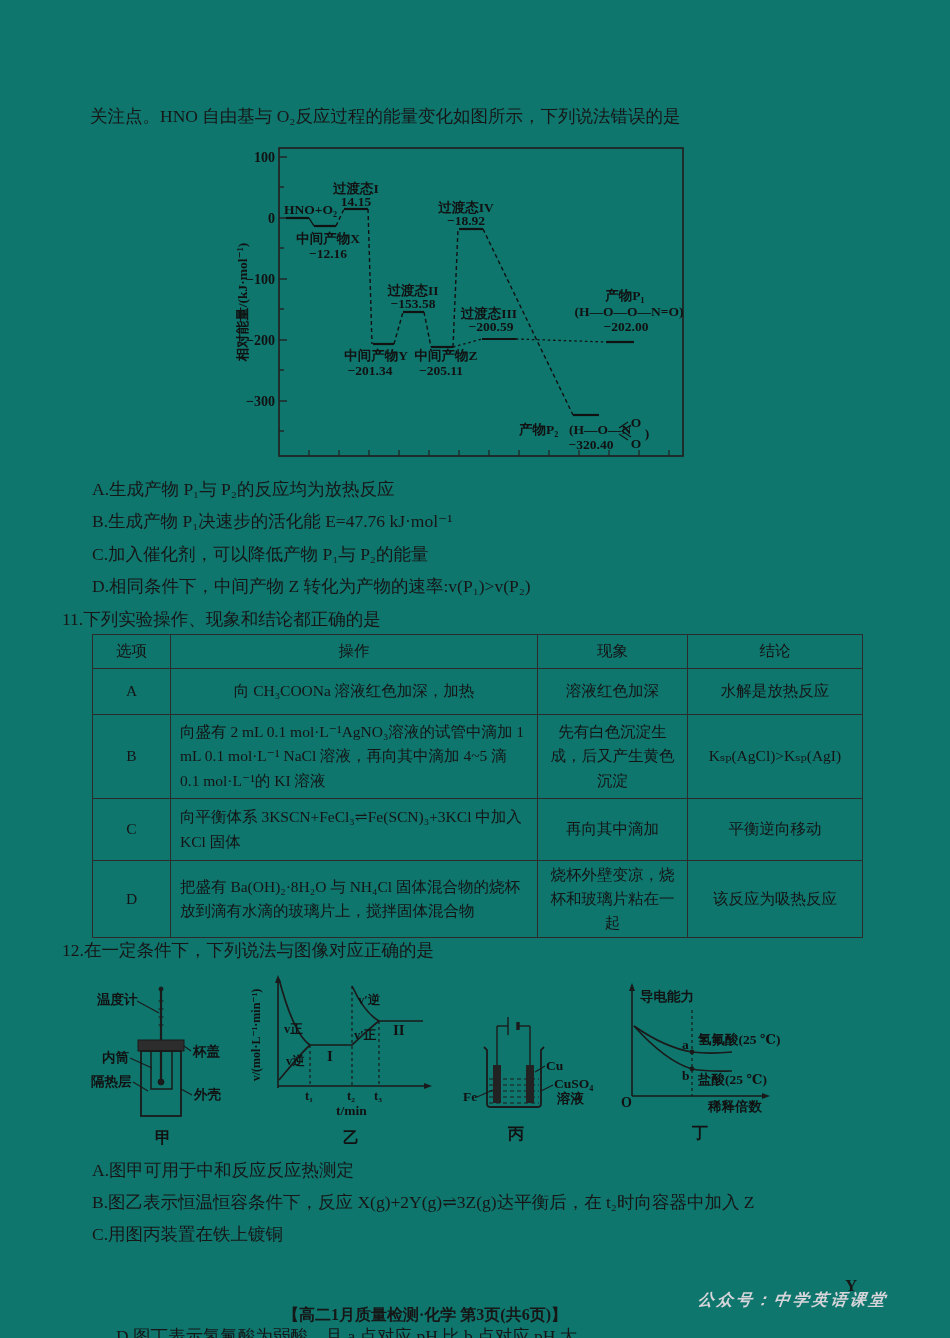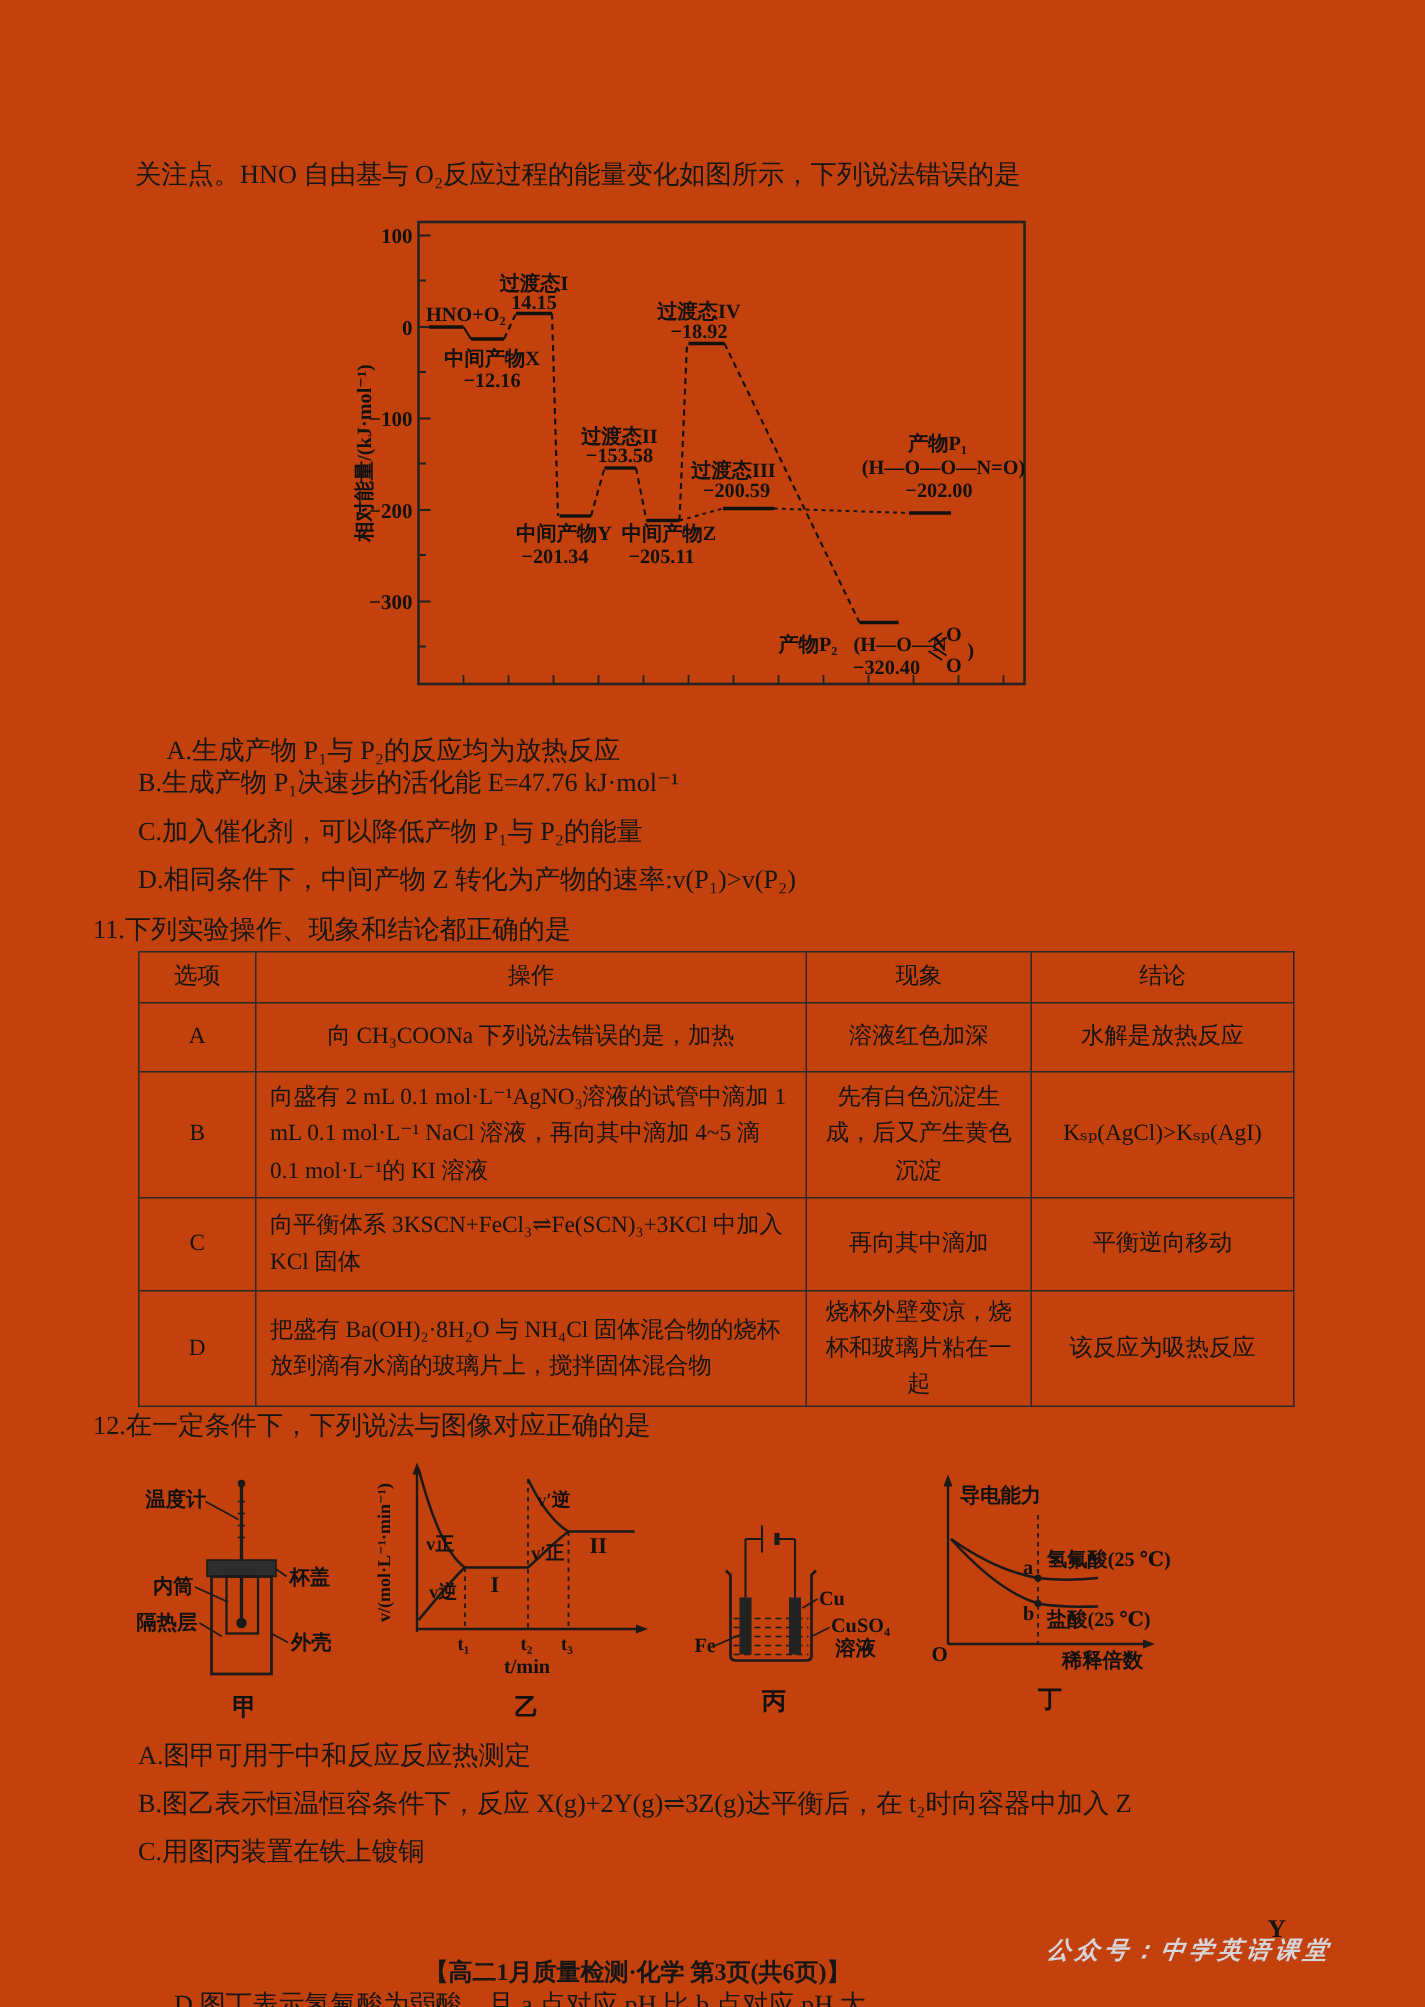--- a/index.html
+++ b/index.html
@@ -1,16 +1,16 @@
 <!DOCTYPE html>
 <html><head>
 <meta charset="utf-8">
 <style>
   html,body{margin:0;padding:0;background:#e9e9e9;}
-  .page{position:relative;width:950px;height:1338px;background:#c2410c;
+  .page{position:relative;width:950px;height:1338px;background:#0f766e;
         font-family:"Liberation Serif","DejaVu Serif",serif;color:#161616;overflow:hidden;}
   .abs{position:absolute;}
   .t{position:absolute;font-size:17.5px;white-space:nowrap;}
   .qtitle{font-size:17.5px;}
   table.q11{position:absolute;border-collapse:collapse;table-layout:fixed;width:770px;
         font-size:15.5px;color:#141414;}
   table.q11 td{border:1.6px solid #2b2b2b;text-align:center;vertical-align:middle;
         padding:2px 9px;line-height:1.55;}
   table.q11 td.lft{text-align:left;}
   svg text{font-family:"Liberation Serif","DejaVu Serif",serif;font-weight:bold;fill:#111;}
@@ -121,21 +121,21 @@
       <text x="390" y="185">−202.00</text>
       <text x="283" y="288" text-anchor="start">产物P₂</text>
       <text x="333" y="288" text-anchor="start">(H—O—N</text>
       <text x="400" y="281">O</text>
       <text x="400" y="302">O</text>
       <text x="411" y="292">)</text>
       <text x="355" y="303">−320.40</text>
     </g>
   </svg>
 
-  <div class="t" style="left:92px;top:488px;margin-left:19px;">A.生成产物 P₁与 P₂的反应均为放热反应</div>
+  <div class="t" style="left:92px;top:477px;">A.生成产物 P₁与 P₂的反应均为放热反应</div>
   <div class="t" style="left:92px;top:509px;">B.生成产物 P₁决速步的活化能 E=47.76 kJ·mol⁻¹</div>
   <div class="t" style="left:92px;top:542px;">C.加入催化剂，可以降低产物 P₁与 P₂的能量</div>
   <div class="t" style="left:92px;top:574px;">D.相同条件下，中间产物 Z 转化为产物的速率:v(P₁)&gt;v(P₂)</div>
 
   <div class="t qtitle" style="left:62px;top:607px;">11.下列实验操作、现象和结论都正确的是</div>
 
   <table class="q11" style="left:92px;top:634px;">
     <colgroup>
         <col style="width:78px">
         <col style="width:367px">
@@ -144,21 +144,21 @@
       </colgroup>
     <tbody>
       <tr style="height:34px">
         <td>选项</td>
         <td>操作</td>
         <td>现象</td>
         <td>结论</td>
       </tr>
       <tr style="height:46px">
         <td>A</td>
-        <td>向 CH₃COONa 下列说法错误的是，加热</td>
+        <td>向 CH₃COONa 溶液红色加深，加热</td>
         <td>溶液红色加深</td>
         <td>水解是放热反应</td>
       </tr>
       <tr style="height:84px">
         <td>B</td>
         <td class="lft">向盛有 2 mL 0.1 mol·L⁻¹AgNO₃溶液的试管中滴加 1 mL 0.1 mol·L⁻¹ NaCl 溶液，再向其中滴加 4~5 滴 0.1 mol·L⁻¹的 KI 溶液</td>
         <td>先有白色沉淀生成，后又产生黄色沉淀</td>
         <td>Kₛₚ(AgCl)&gt;Kₛₚ(AgI)</td>
       </tr>
       <tr style="height:62px">

